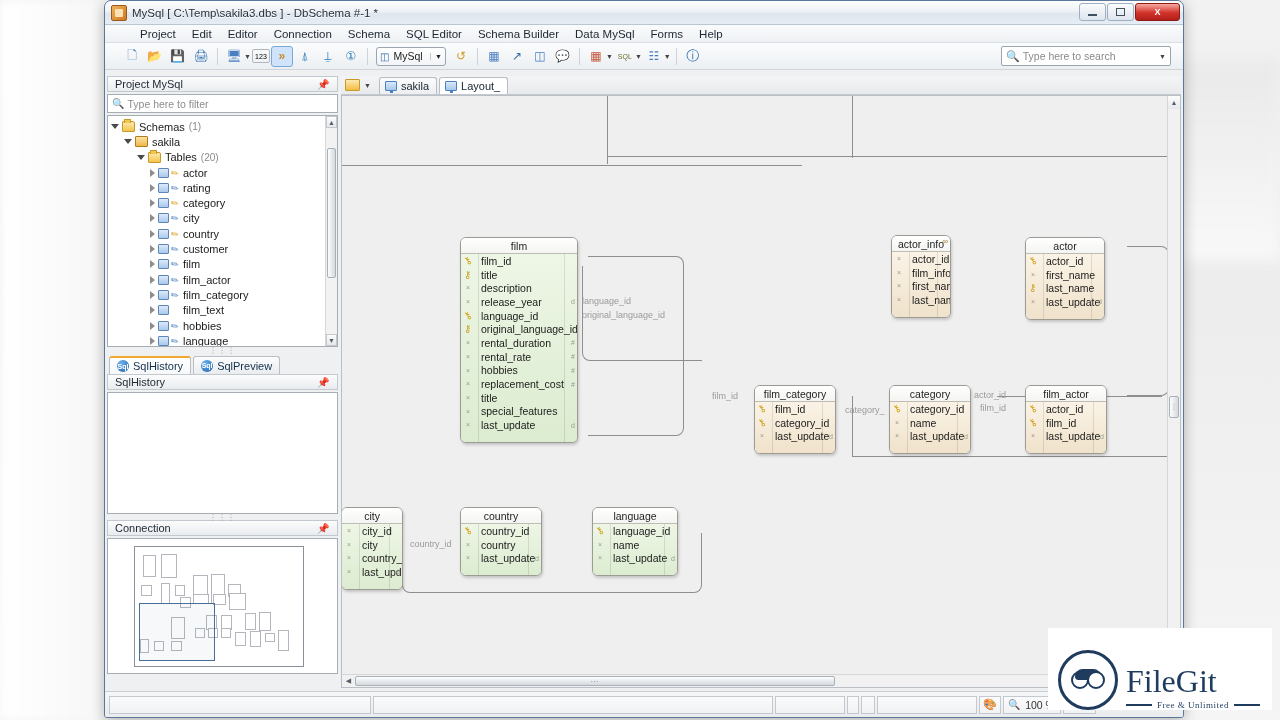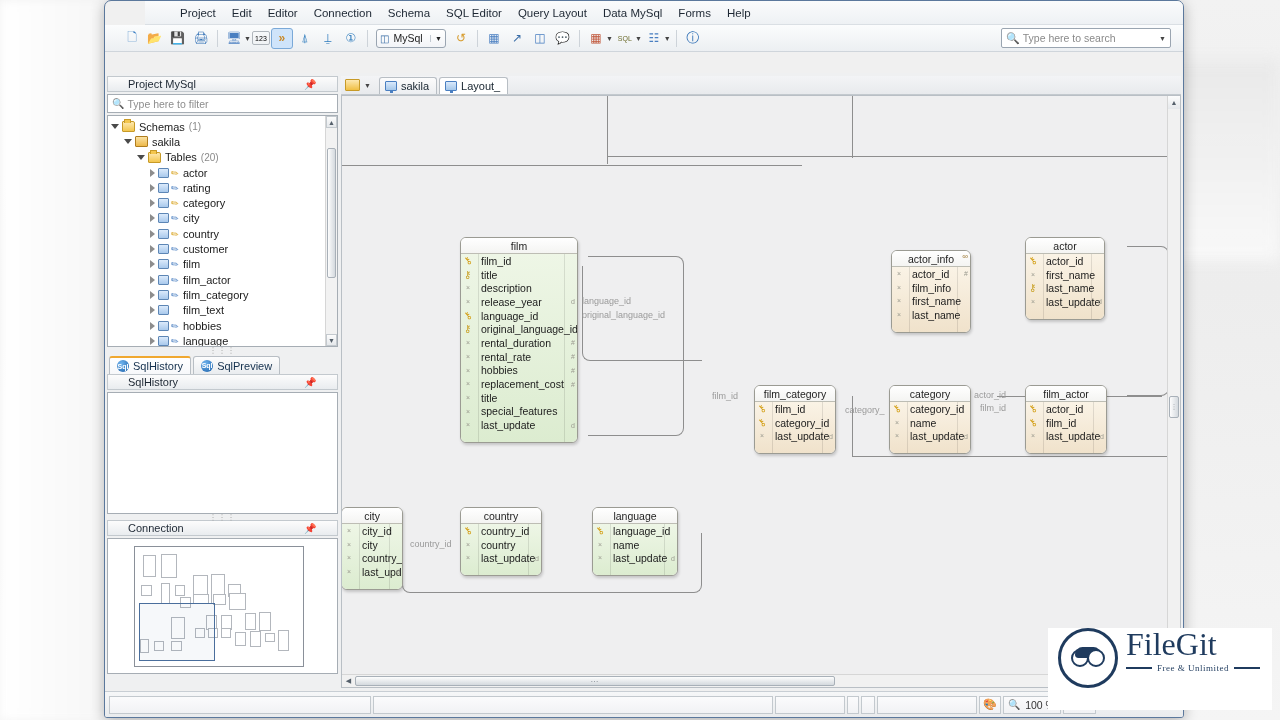--- a/index.html
+++ b/index.html
@@ -81,24 +81,24 @@
   .win-btn.close {
     width: 45px;
     background: linear-gradient(180deg,#f6a9a0,#d2322a 55%,#b2201a);
     border-color: #8d1a14; color: #fff; font-weight: bold;
   }
   .glyph-min { width: 9px; height: 2px; background: #40505f; margin-top:6px; }
   .glyph-max { width: 9px; height: 8px; border: 1.5px solid #40505f; }
 
   
   .menubar {
-    height: 24px;
+    height: 18px;
     background: linear-gradient(180deg,#fafbfc,#eef1f4);
     border-bottom: 1px solid #dadfe4;
-    display: flex; align-items: center; padding-left: 27px; margin-left: 40px;
+    display: flex; align-items: center; padding-left: 27px;
   }
   .menu-item {
     font-size: 11.5px; color: #1d2733; padding: 2px 8px; cursor: default;
     white-space: nowrap;
   }
 
   
   .toolbar {
     height: 27px;
     background: linear-gradient(180deg,#fbfcfd,#eceff2);
@@ -132,21 +132,21 @@
   .search-box .mag { color:#3a3a3a; font-size:11px; }
 
   
   .body-area { position:absolute; left:0; top:72px; right:0; bottom:27px; background:#eff0f1; }
 
   
   .left-dock { position:absolute; left:2px; top:3px; width:231px; bottom:2px; }
   .panel-header {
     height: 16px; background: linear-gradient(180deg,#fcfcfc,#e9ecef);
     border:1px solid #c3c9ce; display:flex; align-items:center;
-    padding: 0 20px; font-size:11px; color:#1d2733;
+    padding: 0 7px; font-size:11px; color:#1d2733;
   }
   .panel-header .pin { margin-left:auto; font-size:10px; color:#3d4a58; }
   .filter-box {
     height: 19px; margin-top:2px; border:1px solid #a6adb4; background:#fff;
     display:flex; align-items:center; gap:3px; padding:0 4px;
     font-size:10.5px; color:#8d8d8d;
   }
   .tree {
     margin-top:2px; height: 232px; background:#fff; border:1px solid #a6adb4;
     position:relative; overflow:hidden;
@@ -314,21 +314,21 @@
   .sb-flex1 { flex: 0 0 262px; }
   .sb-flex2 { flex: 0 0 400px; }
   .sb-flex3 { flex: 0 0 70px; }
   .sb-flex4 { flex: 0 0 12px; }
   .sb-flex5 { flex: 0 0 14px; }
   .sb-flex6 { flex: 0 0 100px; }
 
   
   .watermark {
     position:absolute; left:1048px; top:628px; width:224px; height:82px;
-    background:#ffffff; display:flex; align-items:flex-start; gap:8px; padding:0 10px;
+    background:#ffffff; display:flex; align-items:flex-end; gap:8px; padding:0 10px;
   }
   .wm-circle {
     width:60px;height:60px;border-radius:50%;border:3px solid #1f3b5e;
     display:flex;align-items:center;justify-content:center; flex:none;
   }
   .wm-glasses { position:relative; width:34px; height:18px; }
   .wm-glasses:before, .wm-glasses:after {
     content:""; position:absolute; bottom:0; width:14px;height:14px;border-radius:50%;
     border:2.5px solid #1f3b5e; background:#fff;
   }
@@ -351,29 +351,42 @@
 <div id="screen">
 
   <div class="backdrop">
     <div class="backdrop-blob1"></div>
     <div class="backdrop-blob2"></div>
     <div class="backdrop-blob3"></div>
   </div>
 
   <div id="window">
 
+    <div class="titlebar">
+      <div class="title-icon"></div>
+      <div class="title-text">MySql [ C:\Temp\sakila3.dbs ] - DbSchema #-1 *</div>
+      <div class="win-btns">
+        <div class="win-btn">
+            <div class="glyph-min"></div>
+          </div>
+        <div class="win-btn">
+            <div class="glyph-max"></div>
+          </div>
+        <div class="win-btn close">X</div>
+      </div>
+    </div>
 
     <div class="menubar">
       <div class="menu-item">Project</div>
       <div class="menu-item">Edit</div>
       <div class="menu-item">Editor</div>
       <div class="menu-item">Connection</div>
       <div class="menu-item">Schema</div>
       <div class="menu-item">SQL Editor</div>
-      <div class="menu-item">Query Layout</div>
+      <div class="menu-item">Schema Builder</div>
       <div class="menu-item">Data MySql</div>
       <div class="menu-item">Forms</div>
       <div class="menu-item">Help</div>
     </div>
 
     <div class="toolbar">
       <div class="tb" style="color:#3b7fc4">🗋</div>
       <div class="tb" style="color:#d79b2b">📂</div>
       <div class="tb" style="color:#2f6fb5">💾</div>
       <div class="tb" style="color:#2f6fb5">🖨</div>
@@ -685,21 +698,21 @@
                       <span>special_features</span>
                     </div>
                     <div class="col">
                       <span class="ix">×</span>
                       <span>last_update</span>
                       <span class="rmark" style="position: absolute; right: 2px; font-size: 7px; color: rgb(154, 154, 143);">d</span>
                     </div>
                     <div style="height: 10px;"></div>
                   </div>
                 </div>
-                <div class="dtbl beige" style="left: 549px; width: 80px; top: 154px;">
+                <div class="dtbl beige" style="left: 549px; width: 60px; top: 139px;">
                   <div class="hdr">actor_info</div>
                   <div style="position: absolute; right: 2px; top: 1px; font-size: 8px; color: rgb(160, 124, 58);">∞</div>
                   <div class="cols">
                     <div class="gut"></div>
                     <div class="rgut"></div>
                     <div class="col">
                       <span class="ix">×</span>
                       <span>actor_id</span>
                       <span class="rmark" style="position: absolute; right: 2px; font-size: 7px; color: rgb(154, 154, 143);">#</span>
                     </div>

